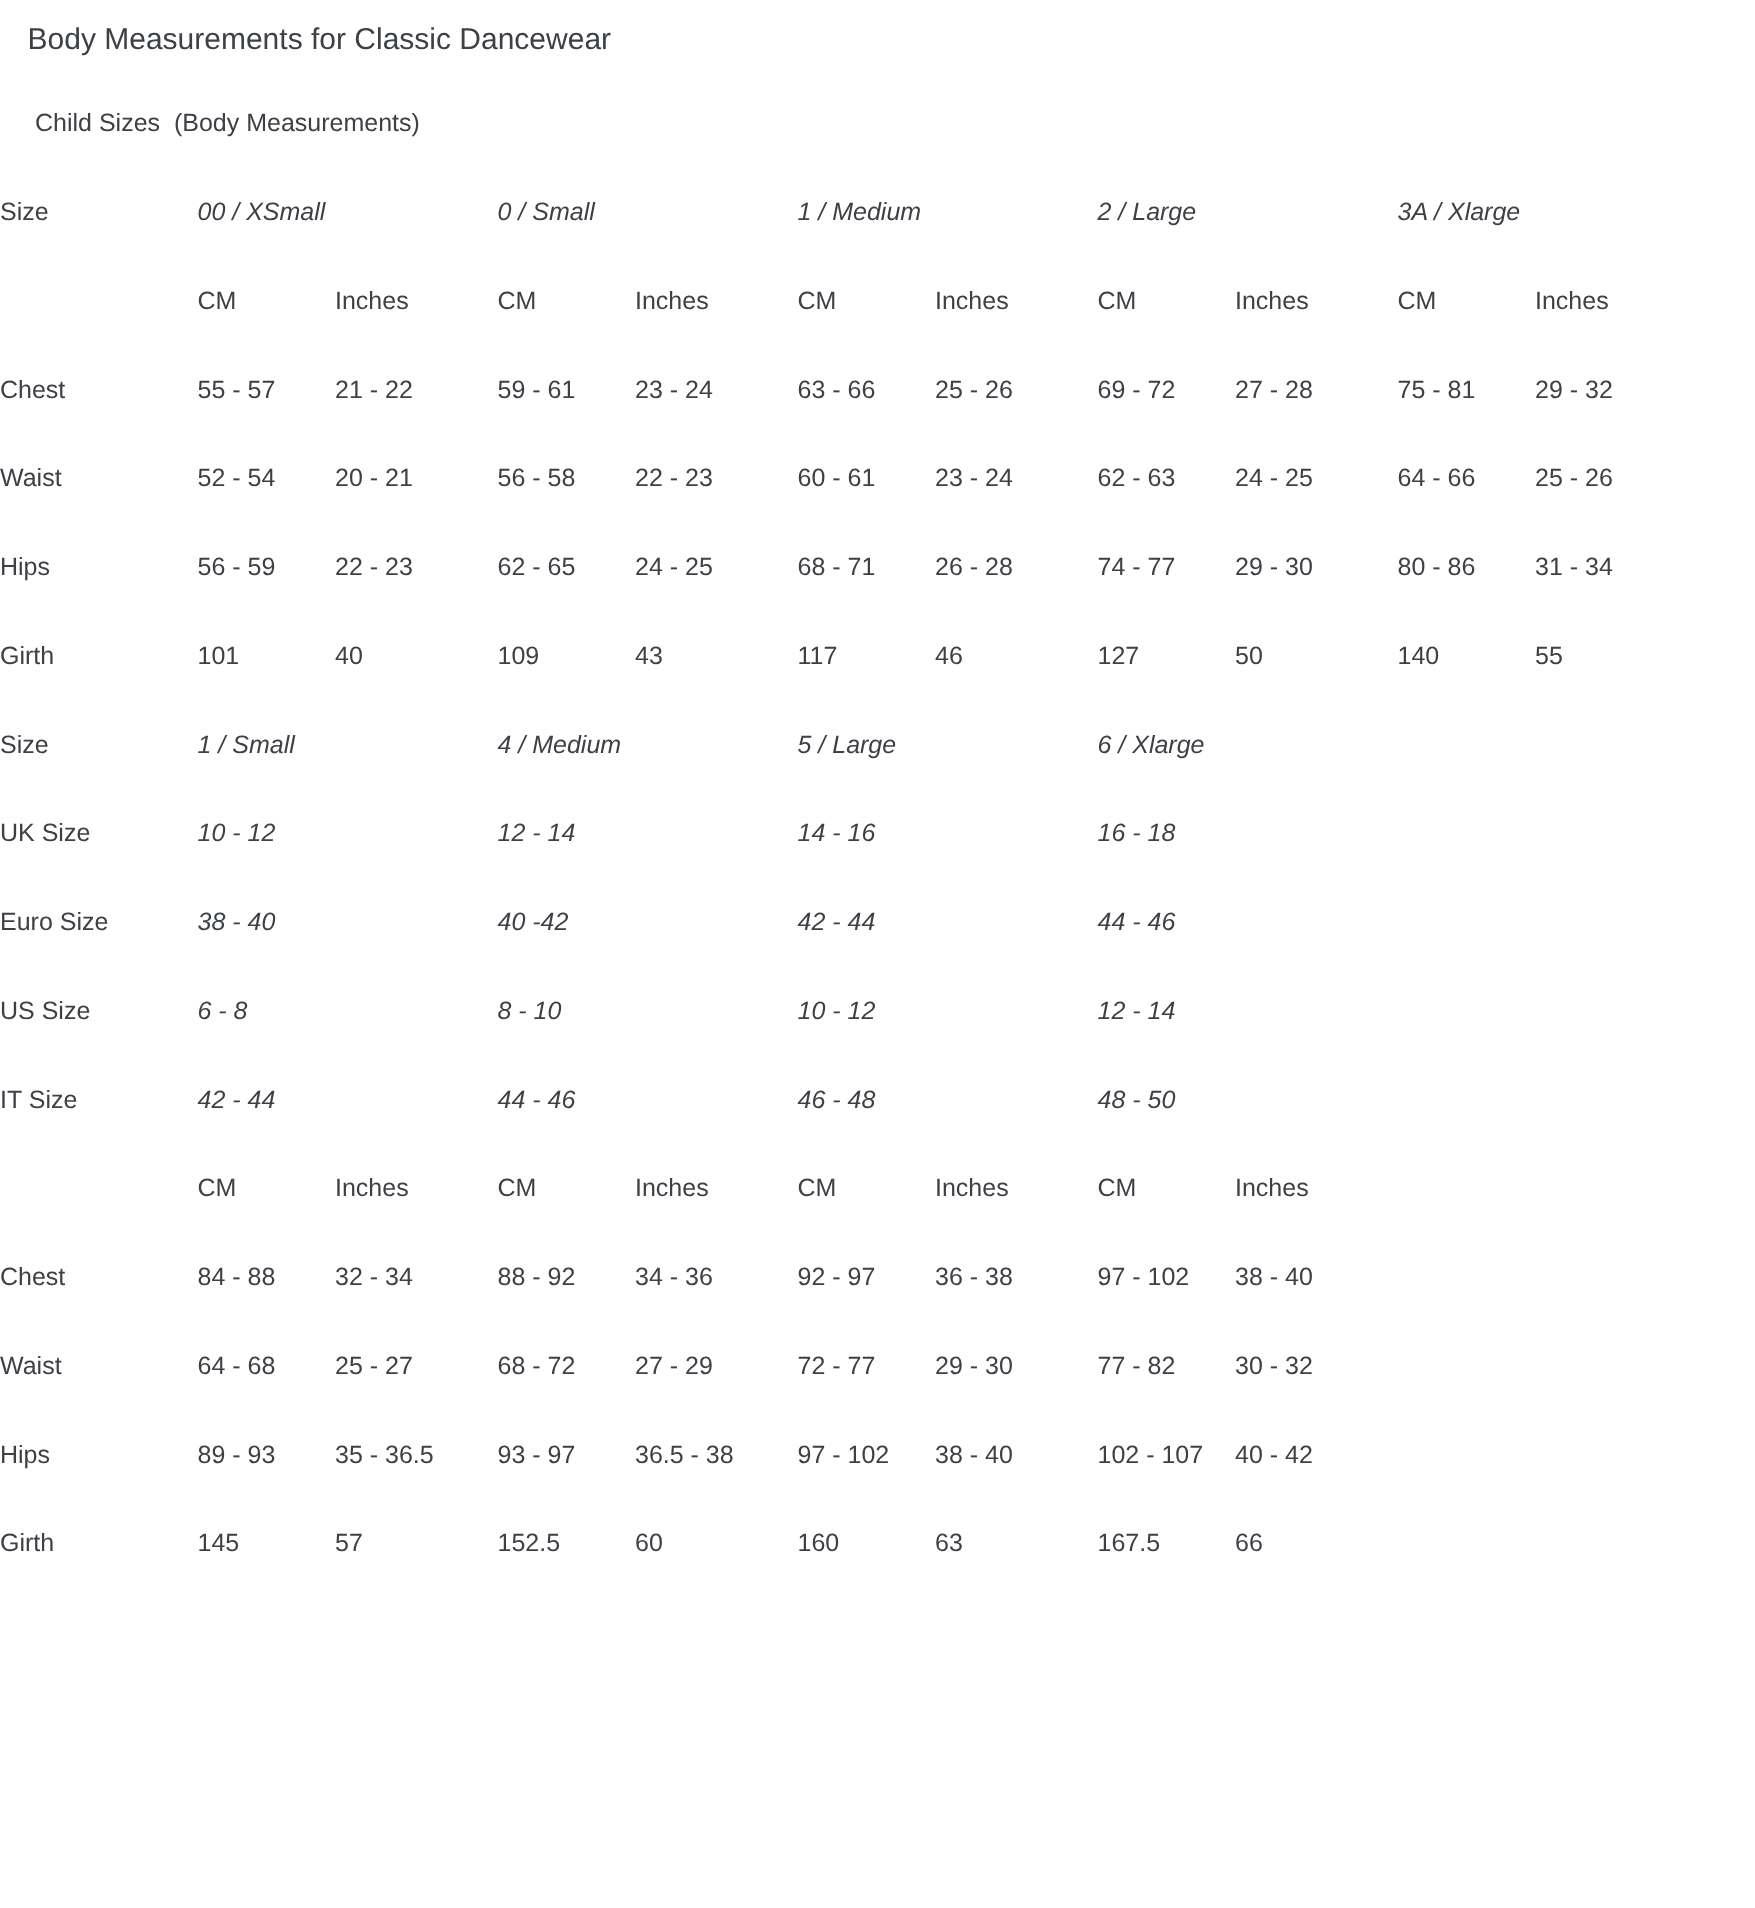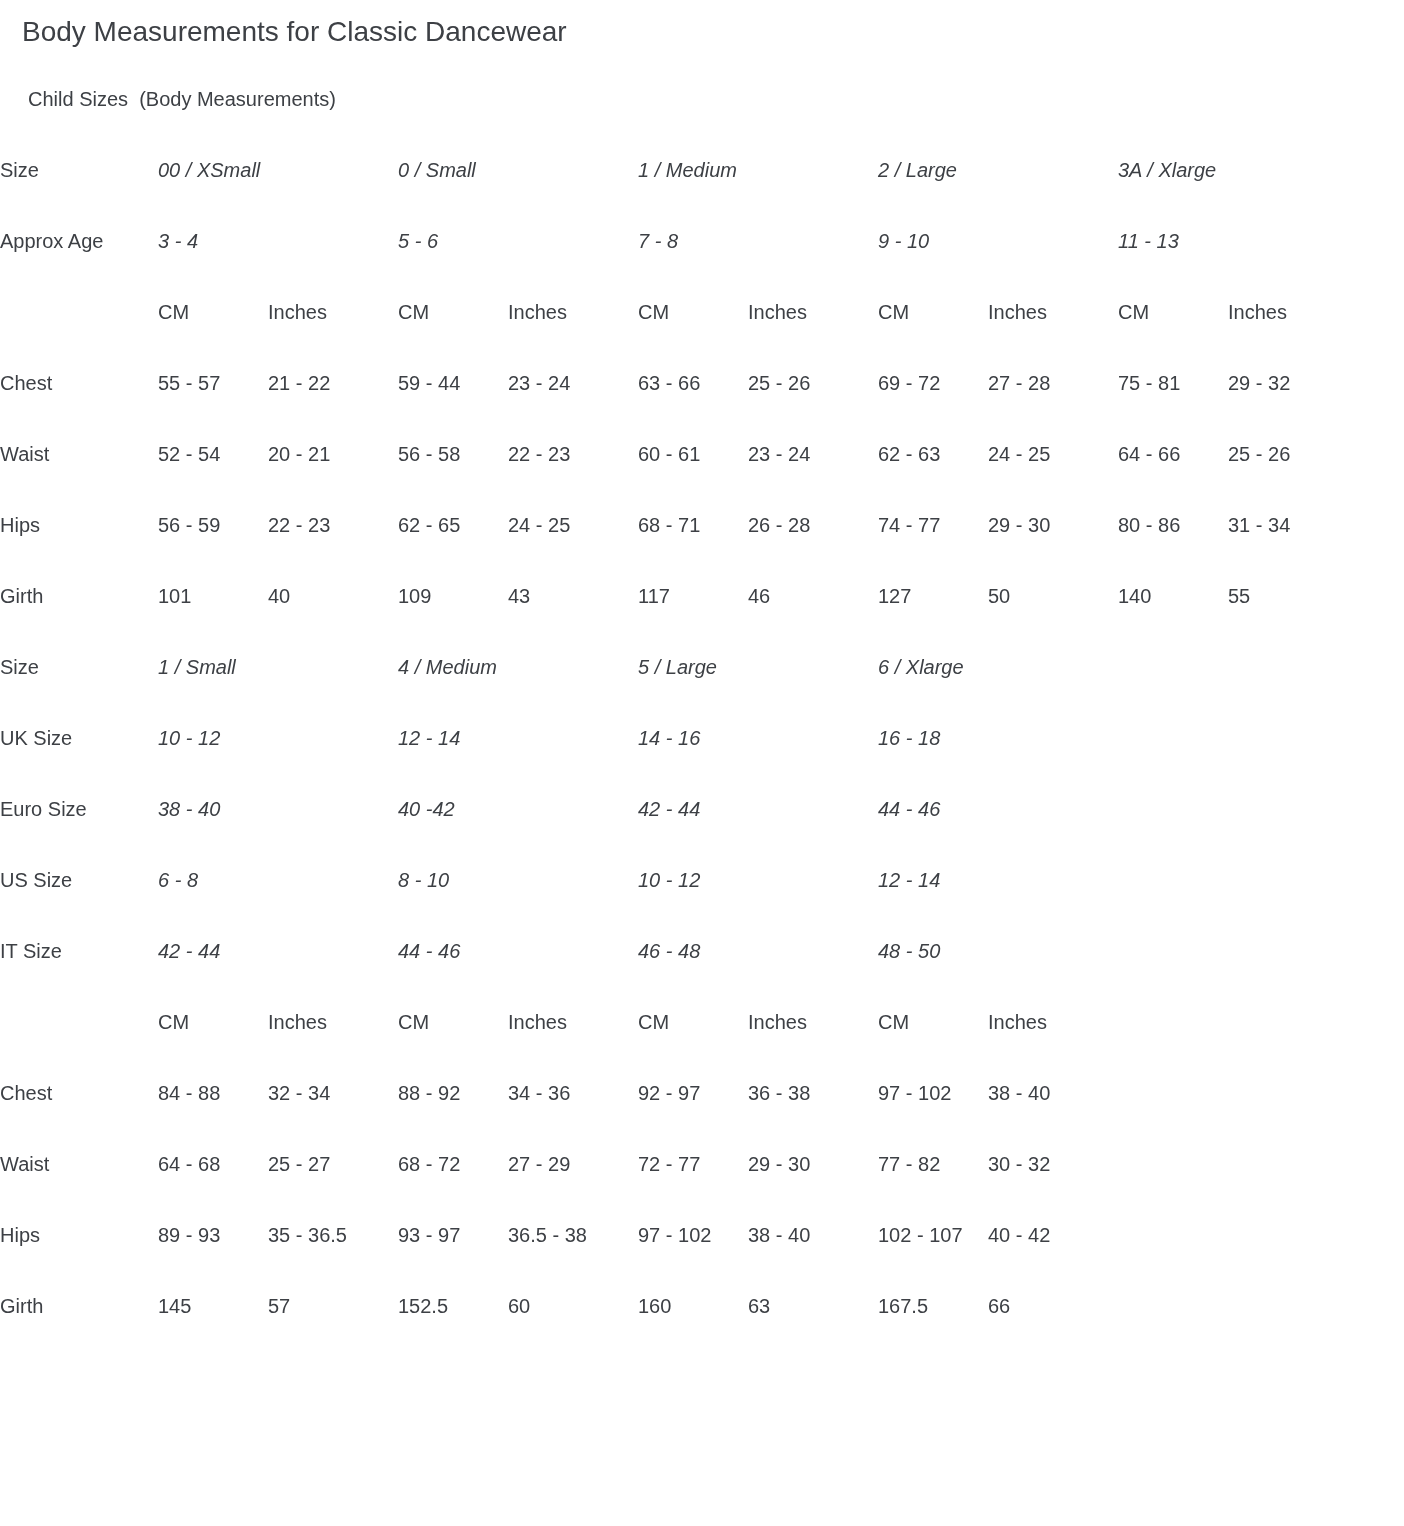--- a/index.html
+++ b/index.html
@@ -17,21 +17,21 @@
     width: 1404px;
     padding-bottom: 42px;
     overflow: hidden;
   }
   .page-title {
     height: 64px;
     display: flex;
     align-items: center;
     padding-left: 22px;
     margin: 0;
-    font-size: 28px;
+    font-size: 24px;
     font-weight: 400;
     white-space: pre;
   }
   .section-heading {
     height: 71px;
     display: flex;
     align-items: center;
     padding-left: 28px;
     margin: 0;
     font-size: 20px;
@@ -69,45 +69,37 @@
     <div class="size-table" id="child-table">
         <div class="row">
           <div class="cell label">Size</div>
           <div class="cell wide">00 / XSmall</div>
           <div class="cell wide">0 / Small</div>
           <div class="cell wide">1 / Medium</div>
           <div class="cell wide">2 / Large</div>
           <div class="cell wide">3A / Xlarge</div>
         </div>
         <div class="row">
-          <div class="cell label">Approx Age</div>
-          <div class="cell wide">3 - 4</div>
-          <div class="cell wide">5 - 6</div>
-          <div class="cell wide">7 - 8</div>
-          <div class="cell wide">9 - 10</div>
-          <div class="cell wide">11 - 13</div>
-        </div>
-        <div class="row">
           <div class="cell label"></div>
           <div class="cell cm">CM</div>
           <div class="cell in">Inches</div>
           <div class="cell cm">CM</div>
           <div class="cell in">Inches</div>
           <div class="cell cm">CM</div>
           <div class="cell in">Inches</div>
           <div class="cell cm">CM</div>
           <div class="cell in">Inches</div>
           <div class="cell cm">CM</div>
           <div class="cell in">Inches</div>
         </div>
         <div class="row">
           <div class="cell label">Chest</div>
           <div class="cell cm">55 - 57</div>
           <div class="cell in">21 - 22</div>
-          <div class="cell cm">59 - 44</div>
+          <div class="cell cm">59 - 61</div>
           <div class="cell in">23 - 24</div>
           <div class="cell cm">63 - 66</div>
           <div class="cell in">25 - 26</div>
           <div class="cell cm">69 - 72</div>
           <div class="cell in">27 - 28</div>
           <div class="cell cm">75 - 81</div>
           <div class="cell in">29 - 32</div>
         </div>
         <div class="row">
           <div class="cell label">Waist</div>

